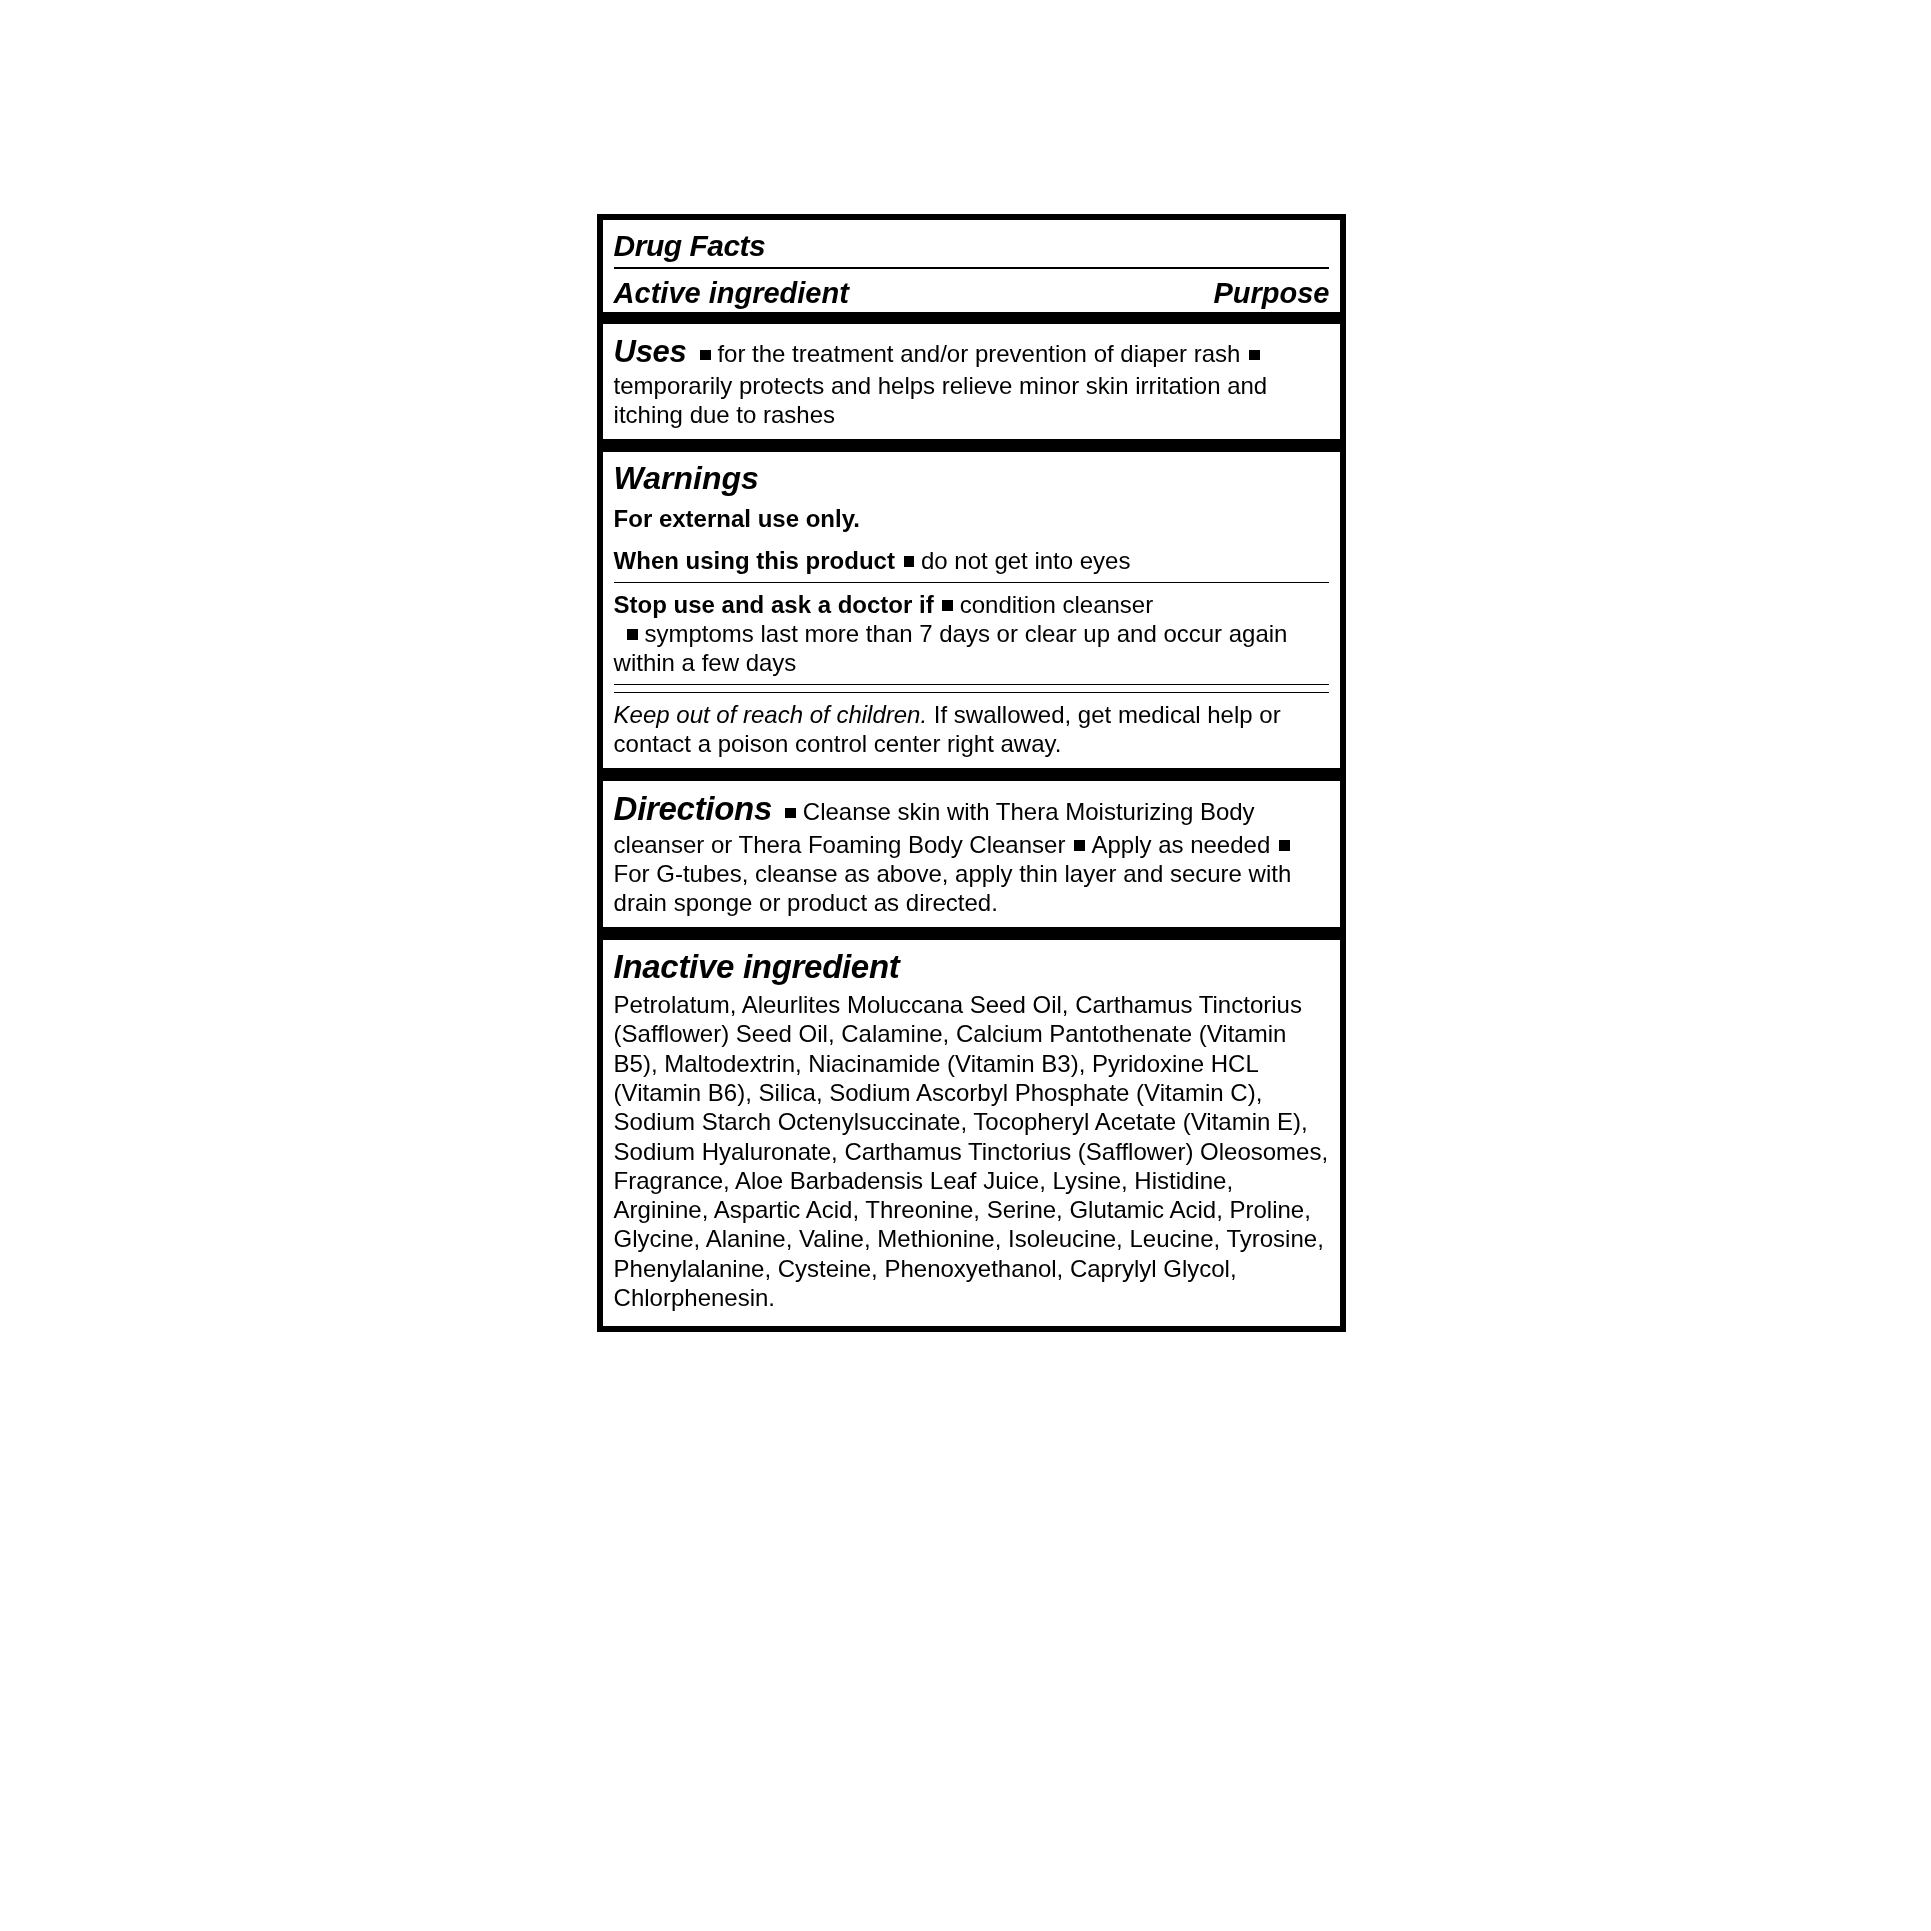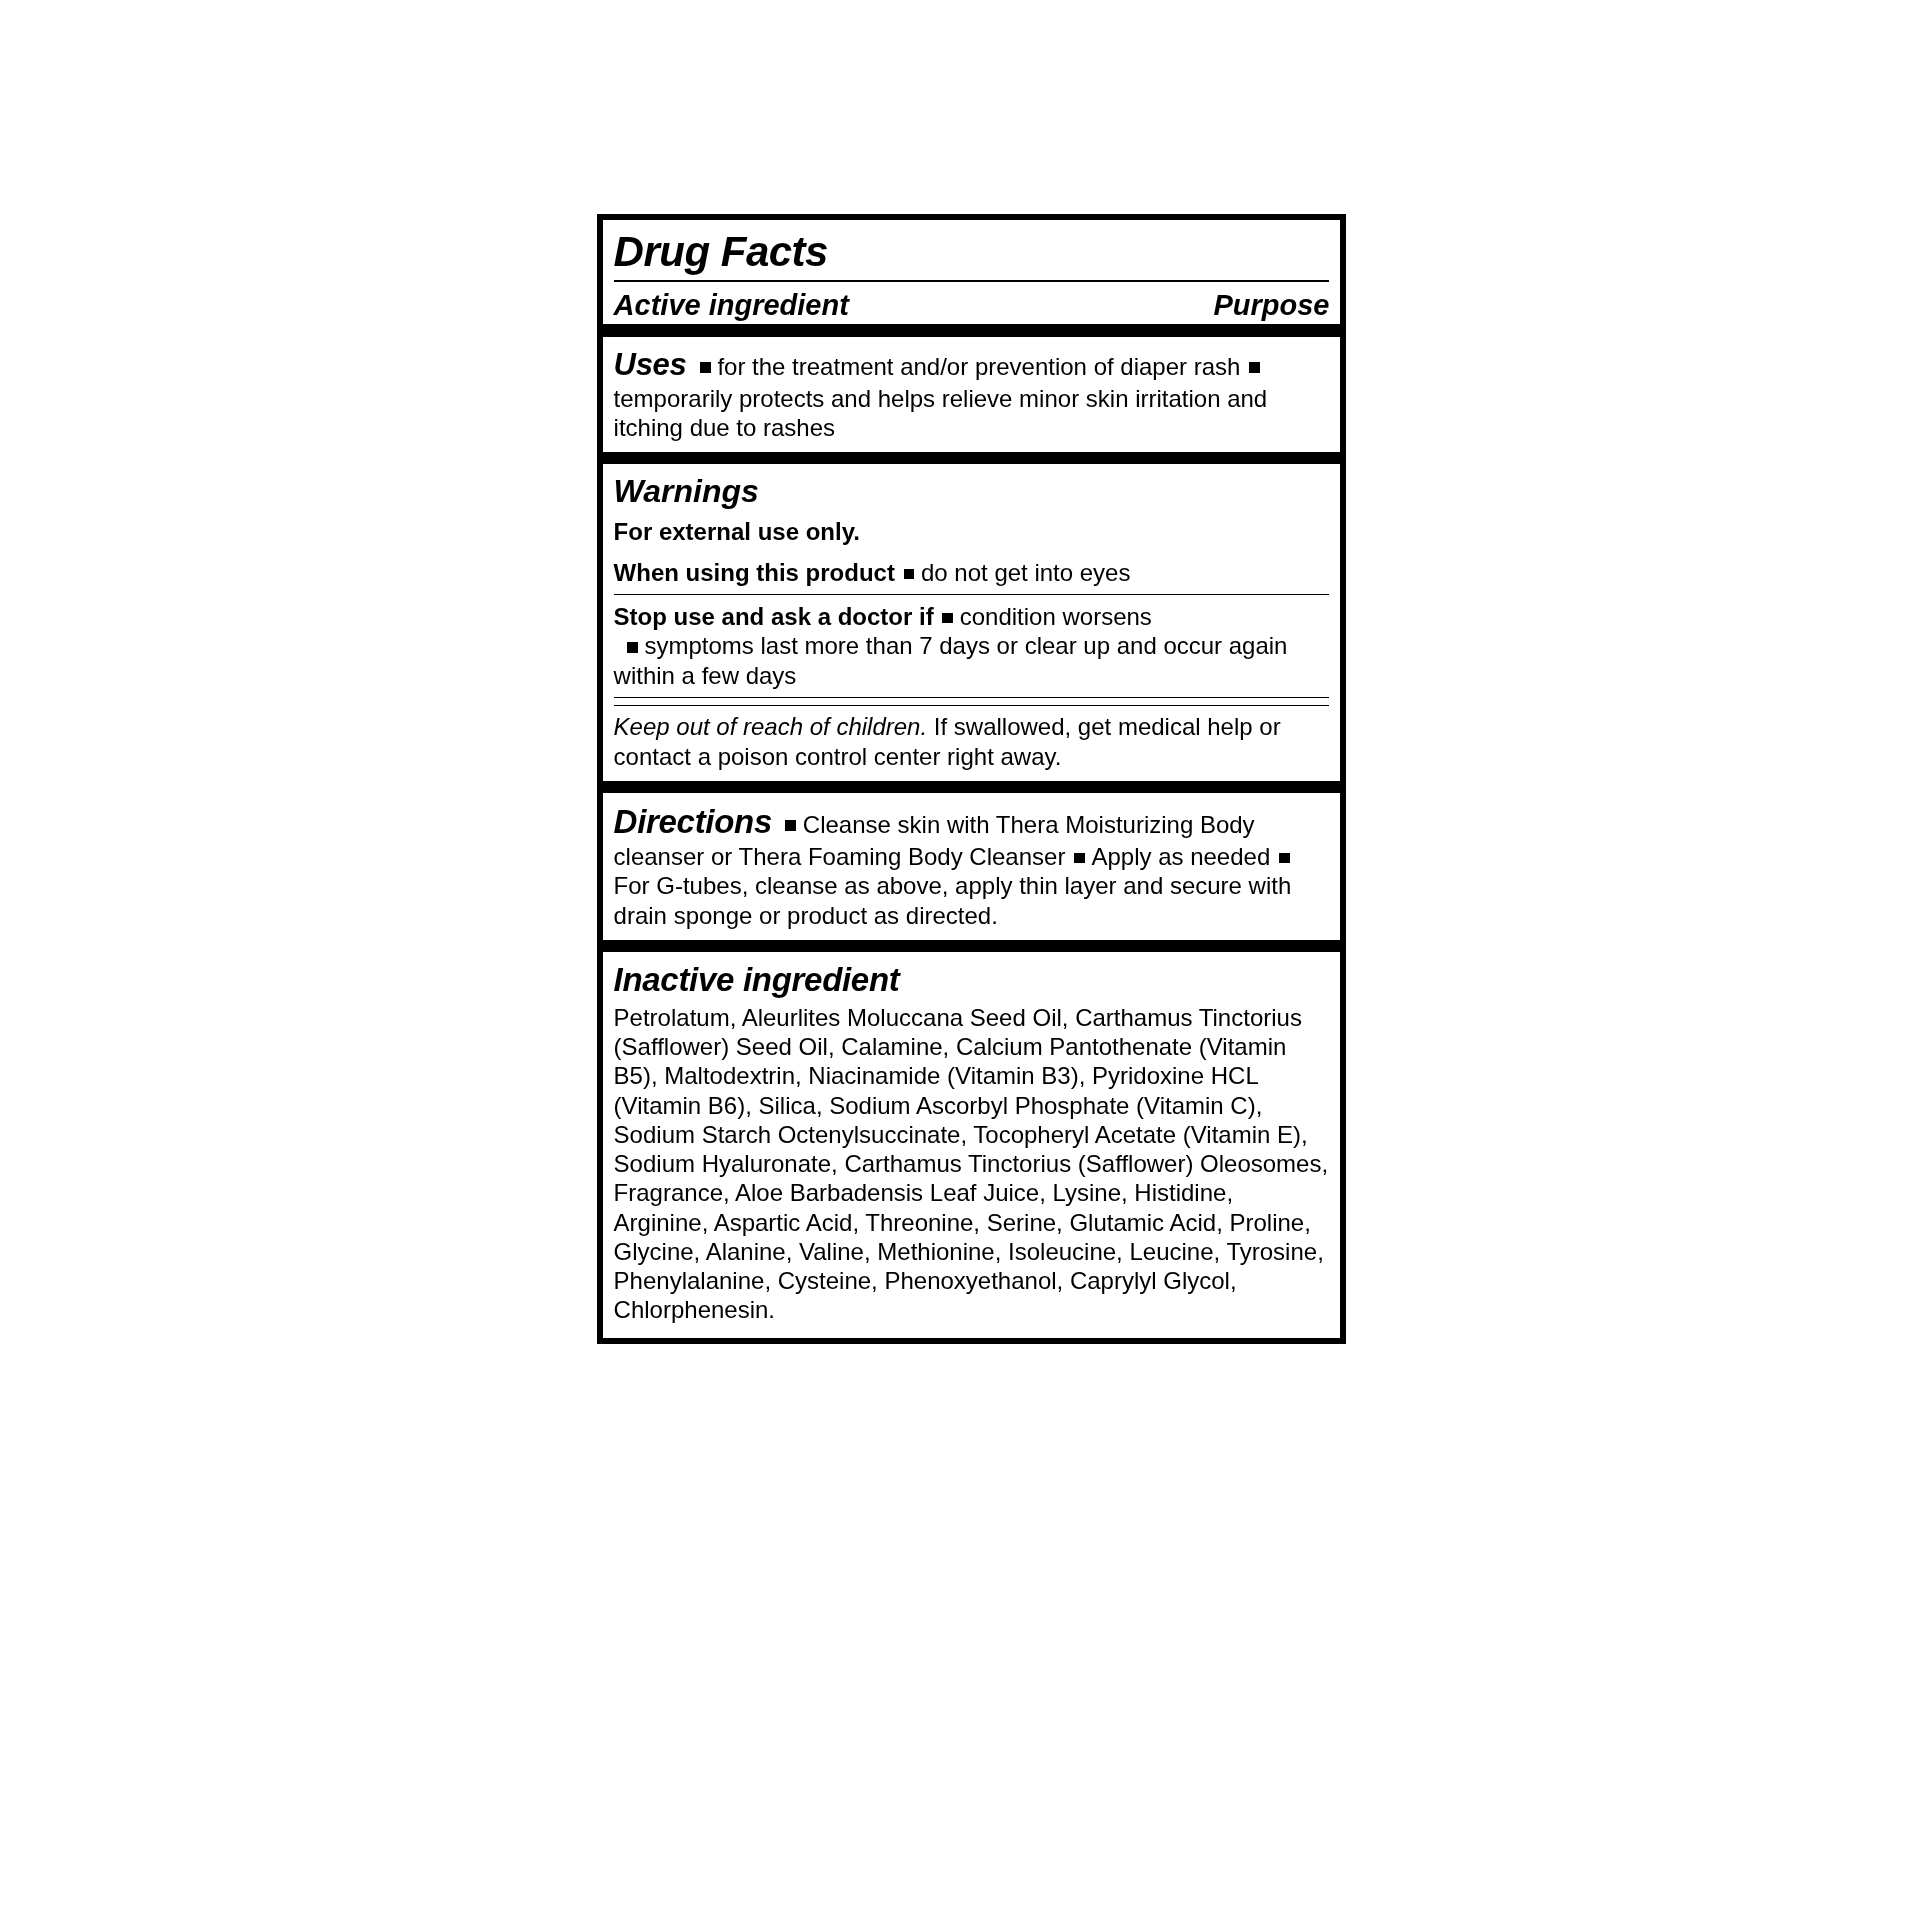--- a/index.html
+++ b/index.html
@@ -34,21 +34,21 @@
   .pad {
     padding: 0 10.6px;
   }
   
   .title-block {
     padding: 9.7px 10.6px 0 10.6px;
   }
   .dftitle {
     font-style: italic;
     font-weight: bold;
-    font-size: 42px;
+    font-size: 30px;
     line-height: 1.05;
     letter-spacing: -0.5px;
     padding-bottom: 3.9px;
   }
   .rule-thin {
     border-bottom: 2.9px solid #000;
     margin: 1.9px 0 0 0;
   }
   .rule-hair {
     border-bottom: 1.9px solid #000;
@@ -174,21 +174,21 @@
 
       <div class="sub-bold">For external use only.</div>
 
       <div class="blk" style="padding-top:12.6px;">
         <span class="sub-bold">When using this product</span><span class="bullet"></span><span>do not get into eyes</span>
       </div>
 
       <div class="rule-hair"></div>
 
       <div class="blk">
-        <span class="sub-bold">Stop use and ask a doctor if</span><span class="bullet"></span><span>condition worsens</span><br><span class="bullet bullet-first"></span><span>symptoms last more than 7 days or clear up and occur again within a few days</span>
+        <span class="sub-bold">Stop use and ask a doctor if</span><span class="bullet"></span><span>condition cleanser</span><br><span class="bullet bullet-first"></span><span>symptoms last more than 7 days or clear up and occur again within a few days</span>
       </div>
 
       <div class="rule-hair"></div>
 
 
       <div class="rule-hair"></div>
 
       <div class="blk">
         <span class="sub-boldital">Keep out of reach of children.</span> <span>If swallowed, get medical help or contact a poison control center right away.</span>
       </div>

